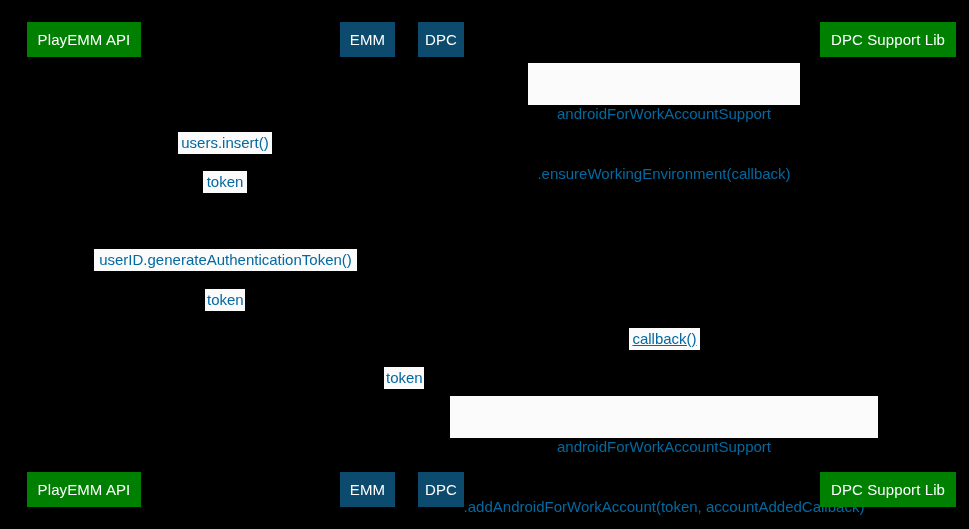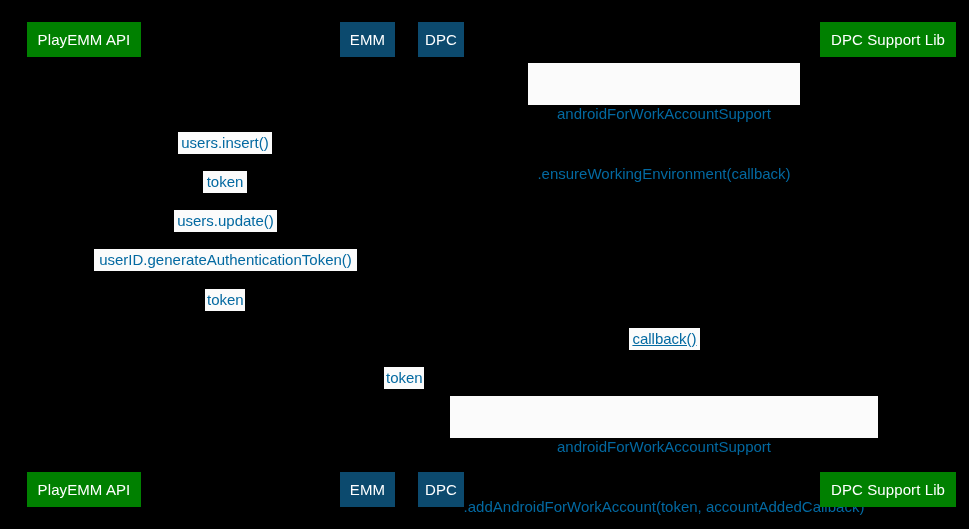--- a/index.html
+++ b/index.html
@@ -91,21 +91,20 @@
 
   <div class="msg-label two-line" style="left:512px; top:63px; width:272px; height:42px;">
     <div>androidForWorkAccountSupport</div>
     <div>.ensureWorkingEnvironment(callback)</div>
   </div>
 
   <div class="msg-label" style="left:162px; top:132px; width:94px; height:22px;">users.insert()</div>
 
   <div class="msg-label" style="left:187px; top:171px; width:44px; height:22px;">token</div>
 
-  <div class="msg-label" style="left:158px; top:210px; width:103px; height:22px;">users.update()</div>
 
   <div class="msg-label" style="left:78px; top:249px; width:263px; height:22px;">userID.generateAuthenticationToken()</div>
 
   <div class="msg-label" style="left:189px; top:289px; width:40px; height:22px;">token</div>
 
   <div class="msg-label" style="left:613px; top:328px; width:71px; height:22px;text-decoration:underline;">callback()</div>
 
   <div class="msg-label" style="left:368px; top:367px; width:40px; height:22px;">token</div>
 
   <div class="msg-label two-line" style="left:434px; top:396px; width:428px; height:42px;">

